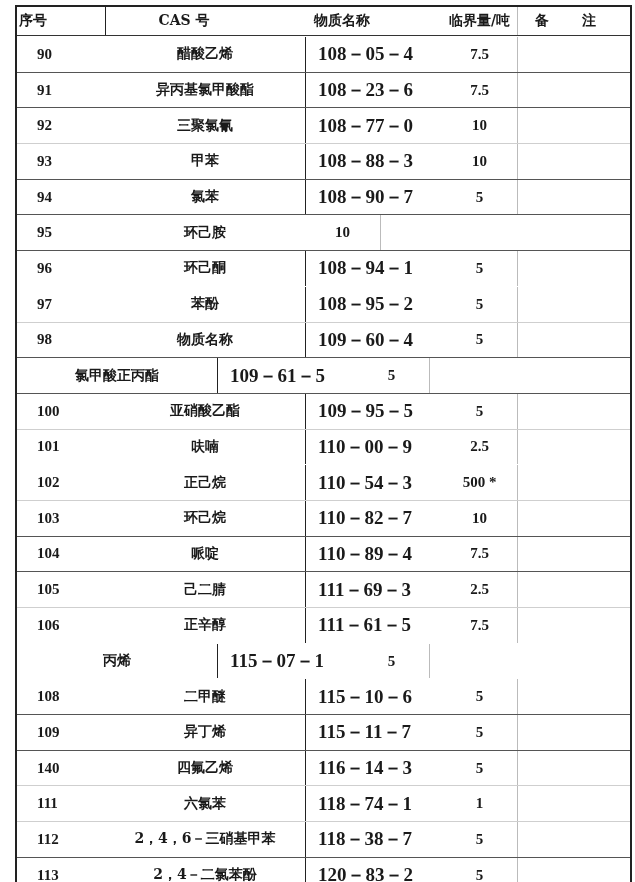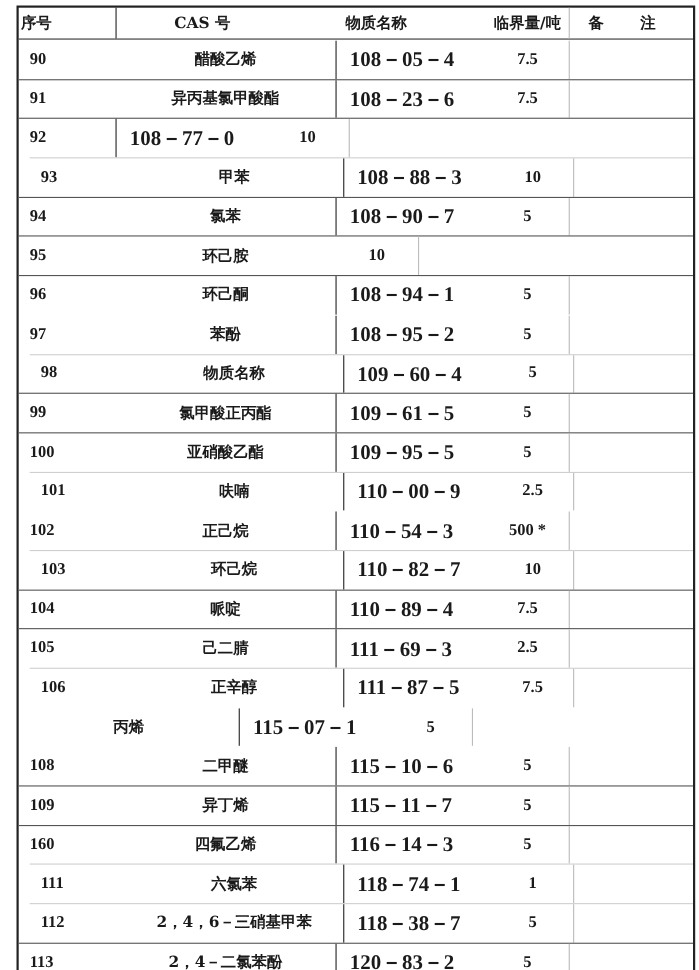--- a/index.html
+++ b/index.html
@@ -5,24 +5,24 @@
   html, body { margin: 0; padding: 0; background: #ffffff; }
   body { width: 635px; height: 882px; position: relative; overflow: hidden;
          font-family: "DejaVu Serif", "Liberation Serif", serif; color: #1a1a1a; }
   .table { position: absolute; left: 15px; top: 5px; width: 613px;
            border-left: 2px solid #222; border-right: 2px solid #222;
            border-top: 2px solid #222; border-bottom: 2px solid #222; }
   .row { position: relative; height: 34.7px; display: flex; align-items: flex-end;
          font-size: 14px; font-weight: bold; }
   .row.header { height: 28px; border-bottom: 1.5px solid #333; font-size: 14px; }
   .row.line-solid { border-top: 1px solid #555; }
-  .row.line-faint { border-top: 1px solid #cfcfcf; margin-left: 10px; }
+  .row.line-faint { border-top: 1px solid #cfcfcf; }
   .row.line-none { border-top: 1px solid transparent; }
   .cell { height: 100%; display: flex; align-items: center; box-sizing: border-box; }
-  .c-no { width: 88px; padding-left: 10px; }
+  .c-no { width: 88px; padding-left: 20px; }
   .row.header .c-no { padding-left: 2px; }
   .c-name { width: 200px; justify-content: center; }
   .c-cas { width: 137px; border-left: 1.5px solid #222; padding-left: 12px; }
   .row.header .c-cas { justify-content: center; padding-left: 20px; }
   .c-qty { width: 75px; justify-content: center; }
   .c-note { width: 110px; border-left: 1px solid #bbb; justify-content: center; letter-spacing: 14px; }
   .row.header .c-qty { font-size: 14px; }
   .cas-text { font-family: "Liberation Serif", serif; font-size: 19px; word-spacing: 0; }
   .num { font-family: "Liberation Serif", serif; font-size: 15px; }
 </style>
@@ -47,20 +47,21 @@
       </div>
       <div class="row line-solid">
         <div class="cell c-no num">91</div>
         <div class="cell c-name">异丙基氯甲酸酯</div>
         <div class="cell c-cas cas-text">108－23－6</div>
         <div class="cell c-qty num">7.5</div>
         <div class="cell c-note"></div>
       </div>
       <div class="row line-solid">
         <div class="cell c-no num">92</div>
+        <div class="cell c-name">三聚氯氰</div>
         <div class="cell c-cas cas-text">108－77－0</div>
         <div class="cell c-qty num">10</div>
         <div class="cell c-note"></div>
       </div>
       <div class="row line-faint">
         <div class="cell c-no num">93</div>
         <div class="cell c-name">甲苯</div>
         <div class="cell c-cas cas-text">108－88－3</div>
         <div class="cell c-qty num">10</div>
         <div class="cell c-note"></div>
@@ -93,21 +94,20 @@
         <div class="cell c-note"></div>
       </div>
       <div class="row line-faint">
         <div class="cell c-no num">98</div>
         <div class="cell c-name">物质名称</div>
         <div class="cell c-cas cas-text">109－60－4</div>
         <div class="cell c-qty num">5</div>
         <div class="cell c-note"></div>
       </div>
       <div class="row line-solid">
-        <div class="cell c-no num">99</div>
         <div class="cell c-name">氯甲酸正丙酯</div>
         <div class="cell c-cas cas-text">109－61－5</div>
         <div class="cell c-qty num">5</div>
         <div class="cell c-note"></div>
       </div>
       <div class="row line-solid">
         <div class="cell c-no num">100</div>
         <div class="cell c-name">亚硝酸乙酯</div>
         <div class="cell c-cas cas-text">109－95－5</div>
         <div class="cell c-qty num">5</div>
@@ -144,21 +144,21 @@
       <div class="row line-solid">
         <div class="cell c-no num">105</div>
         <div class="cell c-name">己二腈</div>
         <div class="cell c-cas cas-text">111－69－3</div>
         <div class="cell c-qty num">2.5</div>
         <div class="cell c-note"></div>
       </div>
       <div class="row line-faint">
         <div class="cell c-no num">106</div>
         <div class="cell c-name">正辛醇</div>
-        <div class="cell c-cas cas-text">111－87－5</div>
+        <div class="cell c-cas cas-text">111－61－5</div>
         <div class="cell c-qty num">7.5</div>
         <div class="cell c-note"></div>
       </div>
       <div class="row line-none">
         <div class="cell c-name">丙烯</div>
         <div class="cell c-cas cas-text">115－07－1</div>
         <div class="cell c-qty num">5</div>
         <div class="cell c-note"></div>
       </div>
       <div class="row line-none">
@@ -169,21 +169,21 @@
         <div class="cell c-note"></div>
       </div>
       <div class="row line-solid">
         <div class="cell c-no num">109</div>
         <div class="cell c-name">异丁烯</div>
         <div class="cell c-cas cas-text">115－11－7</div>
         <div class="cell c-qty num">5</div>
         <div class="cell c-note"></div>
       </div>
       <div class="row line-solid">
-        <div class="cell c-no num">160</div>
+        <div class="cell c-no num">140</div>
         <div class="cell c-name">四氟乙烯</div>
         <div class="cell c-cas cas-text">116－14－3</div>
         <div class="cell c-qty num">5</div>
         <div class="cell c-note"></div>
       </div>
       <div class="row line-faint">
         <div class="cell c-no num">111</div>
         <div class="cell c-name">六氯苯</div>
         <div class="cell c-cas cas-text">118－74－1</div>
         <div class="cell c-qty num">1</div>

